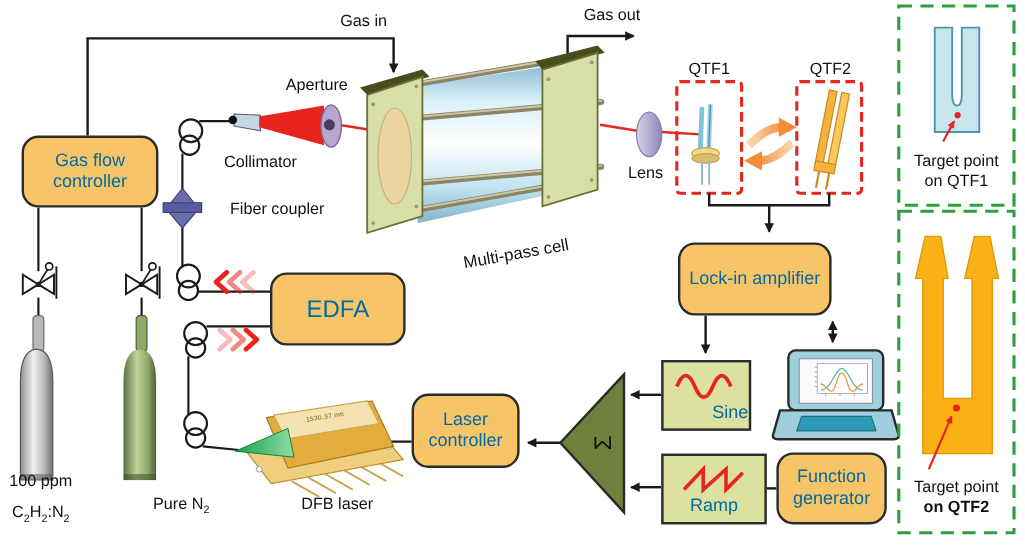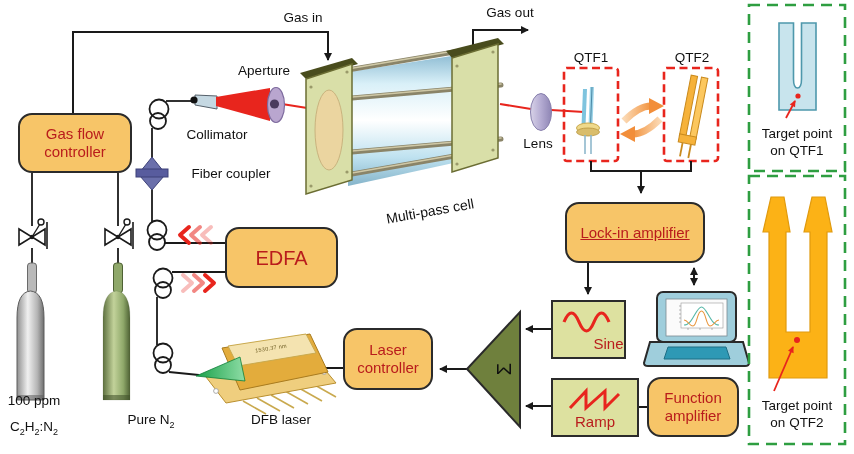--- a/index.html
+++ b/index.html
@@ -2,21 +2,21 @@
 <html style="--box_orange: #F7C568; --box_olive: #DDE1A0; --triangle_olive: #6F803D; --dashed_red: #E8251D; --dashed_green: #2E9E41; --qtf1_blue: #C8E4ED; --qtf2_orange: #FCB216; --beam_red: #E8251D;"><head>
 <meta charset="utf-8">
 <style>
   html,body{margin:0;padding:0;background:#ffffff;}
   #fig{position:relative;width:854px;height:454px;background:#ffffff;overflow:hidden;
        font-family:"Liberation Sans","DejaVu Sans",sans-serif;color:#111;}
   #gfx{position:absolute;left:0;top:0;}
   .lbl{position:absolute;transform:translate(-50%,0);white-space:nowrap;
        font-size:13.5px;line-height:1.15;text-align:center;color:#111;}
   .box{position:absolute;display:flex;align-items:center;justify-content:center;
-       text-align:center;font-size:15px;line-height:1.2;color:#b91c1c;
+       text-align:center;font-size:15px;line-height:1.2;color:#0369a1;
        border:2px solid #2b2b2b;box-sizing:border-box;}
   .orange{background:var(--box_orange);border-radius:14px;}
   .olive{background:var(--box_olive);border-radius:0;flex-direction:column;justify-content:flex-end;padding-bottom:4px;}
   .olive svg{position:absolute;top:6px;left:50%;transform:translateX(-50%);}
   .rot{transform:translate(-50%,0) rotate(-10deg);}
   .sigma{position:absolute;font-size:20px;transform:translate(-50%,-50%) rotate(-90deg);color:#101010;}
   .chiptext{position:absolute;font-size:5.5px;color:#6b5a20;transform:translate(-50%,-50%) rotate(-9deg);letter-spacing:.3px;}
   sub{font-size:9px;}
 </style>
 </head>
@@ -314,26 +314,26 @@
 </div>
 
 <div class="box orange" style="left:225px;top:227px;width:113px;height:61px;font-size:20px;">
   <span>EDFA</span>
 </div>
 
 <div class="box orange" style="left:343px;top:328px;width:90px;height:62px;padding:0 10px;">
   <span>Laser controller</span>
 </div>
 
-<div class="box orange" style="left:565px;top:202px;width:140px;height:61px;text-decoration:underline;">
+<div class="box orange" style="left:565px;top:202px;width:128px;height:61px;">
   <span>Lock-in amplifier</span>
 </div>
 
 <div class="box orange" style="left:647px;top:377px;width:92px;height:60px;padding:0 8px;">
-  <span>Function amplifier</span>
+  <span>Function generator</span>
 </div>
 
 <div class="box olive" style="left:551px;top:300px;width:75px;height:59px;padding-left:40px;">
   <svg width="58" height="28" viewBox="0 0 58 28">
     <path d="M4,14 C9,2 14,2 19,14 C24,26 29,26 34,14 C39,2 44,2 49,14" fill="none" stroke="#E8251D" stroke-width="3.2"></path>
   </svg>
   <span>Sine</span>
 </div>
 
 <div class="box olive" style="left:551px;top:378px;width:88px;height:59px;">
@@ -354,18 +354,18 @@
 <div class="lbl" style="left:692px;top:50px;">QTF2</div>
 <div class="lbl" style="left:281px;top:412px;">DFB laser</div>
 
 <div class="lbl" style="left:34px;top:383px;margin-top:10px;">100 ppm</div>
 <div class="lbl" style="left:34px;top:419px;"><span>C</span><sub>2</sub><span>H</span><sub>2</sub><span>:N</span><sub>2</sub></div>
 <div class="lbl" style="left:119px;top:412px;margin-left:32px;"><span>Pure N</span><sub>2</sub></div>
 
 <div class="lbl" style="left:797px;top:126px;">Target point</div>
 <div class="lbl" style="left:797px;top:143px;">on QTF1</div>
 <div class="lbl" style="left:797px;top:398px;">Target point</div>
-<div class="lbl" style="left:797px;top:415px;">on QTF2</div>
+<div class="lbl" style="left:797px;top:415px;font-weight:bold;">on QTF2</div>
 
 <div class="sigma" style="left:504px;top:369px;">Σ</div>
 <div class="chiptext" style="left:271px;top:348px;">1530.37 nm</div>
 
 </div>
 
 </body></html>

